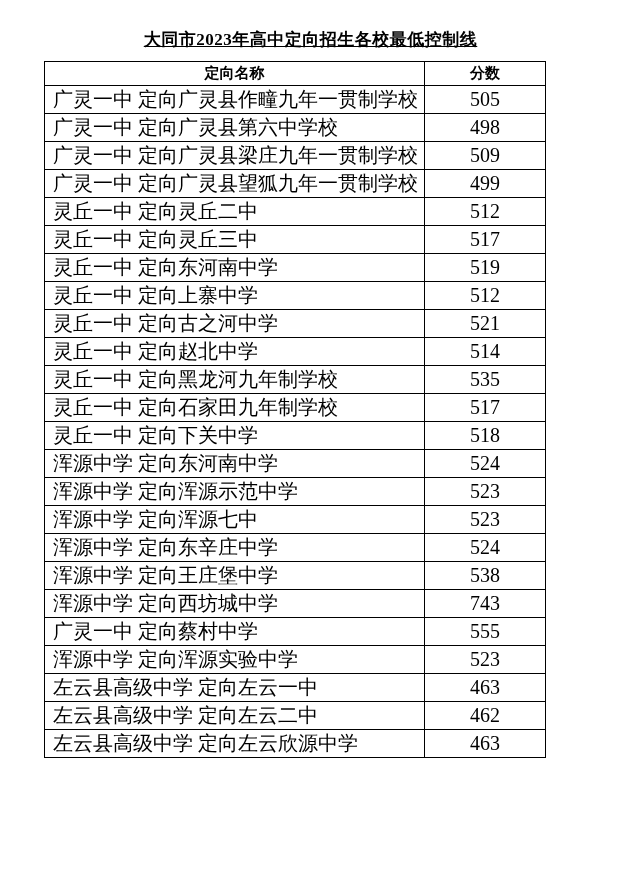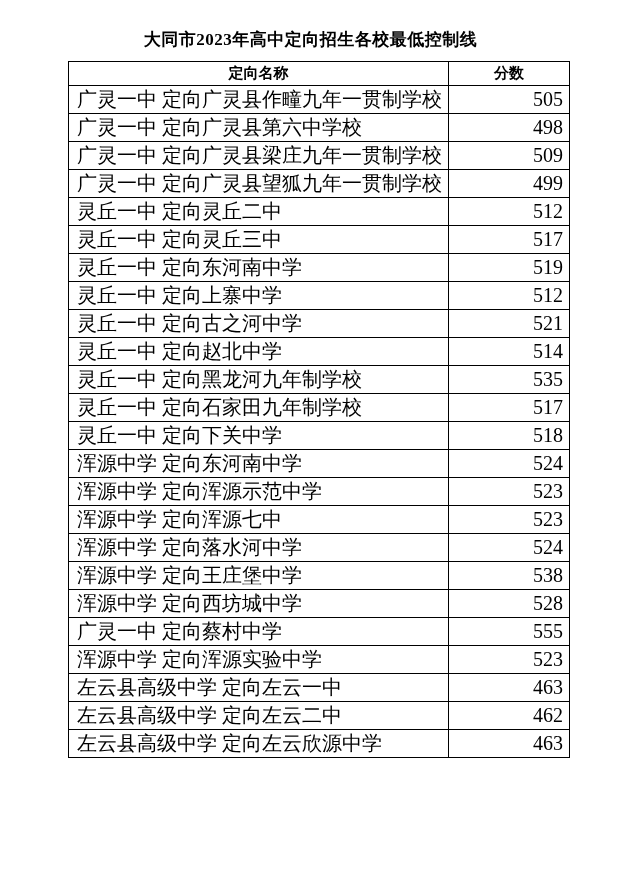--- a/index.html
+++ b/index.html
@@ -20,23 +20,24 @@
     box-sizing: border-box;
   }
   .doc-title {
     text-align: center;
     font-size: 17px;
     font-weight: bold;
     font-family: "Liberation Serif", serif;
     padding-top: 28px;
     padding-bottom: 10px;
     letter-spacing: 0.5px;
+    text-decoration: underline;
   }
   .table-wrap {
-    margin: 0 60px 0 68px;
+    margin: 0 60px 0 44px;
   }
   table.score-table {
     border-collapse: collapse;
     width: 501px;
     table-layout: fixed;
   }
   table.score-table th,
   table.score-table td {
     border: 1px solid #000000;
     font-family: "Liberation Serif", serif;
@@ -49,21 +50,21 @@
     text-align: center;
     font-weight: bold;
     font-size: 15px;
   }
   table.score-table td.name-cell {
     text-align: left;
     padding-left: 8px;
     white-space: nowrap;
   }
   table.score-table td.score-cell {
-    text-align: right;
+    text-align: center;
   }
   col.col-name { width: 380px; }
   col.col-score { width: 121px; }
 </style>
 </head>
 <body>
 
 <div class="page">
 
   <div class="doc-title">大同市2023年高中定向招生各校最低控制线</div>
@@ -139,30 +140,30 @@
           </tr>
           <tr>
             <td class="name-cell">浑源中学 定向浑源示范中学</td>
             <td class="score-cell">523</td>
           </tr>
           <tr>
             <td class="name-cell">浑源中学 定向浑源七中</td>
             <td class="score-cell">523</td>
           </tr>
           <tr>
-            <td class="name-cell">浑源中学 定向落水河中学</td>
+            <td class="name-cell">浑源中学 定向东辛庄中学</td>
             <td class="score-cell">524</td>
           </tr>
           <tr>
             <td class="name-cell">浑源中学 定向王庄堡中学</td>
             <td class="score-cell">538</td>
           </tr>
           <tr>
             <td class="name-cell">浑源中学 定向西坊城中学</td>
-            <td class="score-cell">528</td>
+            <td class="score-cell">743</td>
           </tr>
           <tr>
             <td class="name-cell">广灵一中 定向蔡村中学</td>
             <td class="score-cell">555</td>
           </tr>
           <tr>
             <td class="name-cell">浑源中学 定向浑源实验中学</td>
             <td class="score-cell">523</td>
           </tr>
           <tr>

